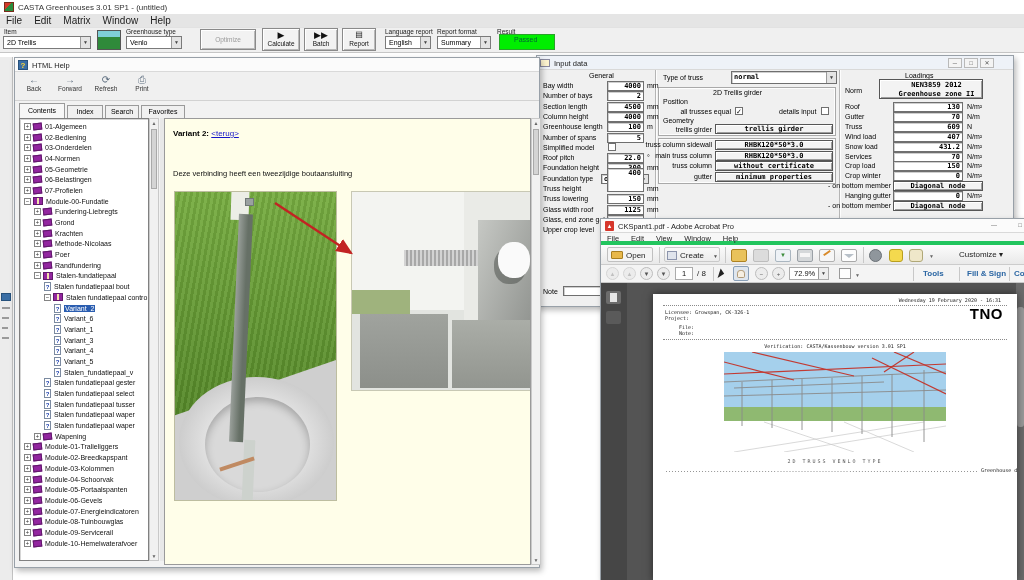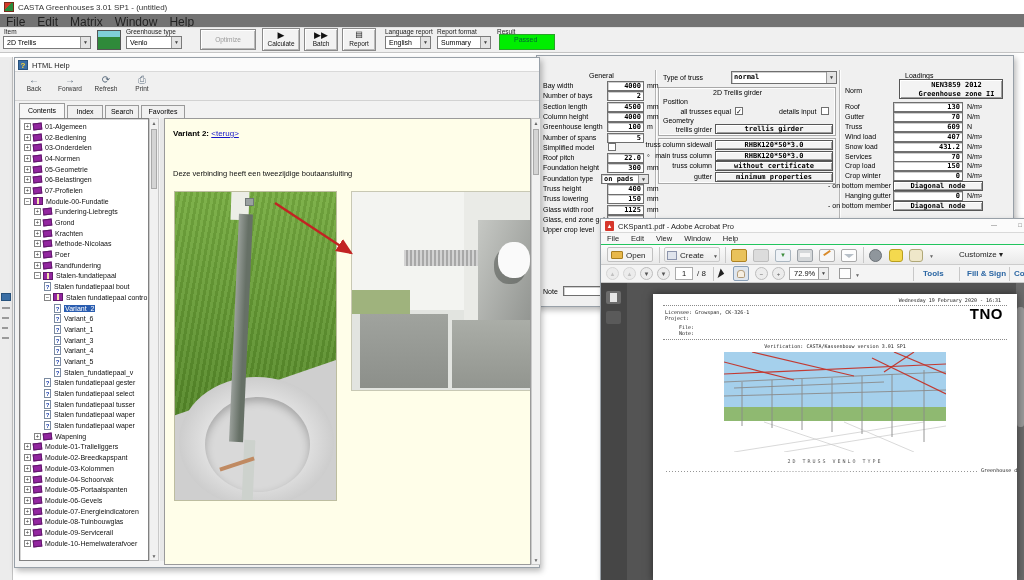--- a/index.html
+++ b/index.html
@@ -3,21 +3,21 @@
 <meta charset="utf-8">
 <style>
   html,body{margin:0;padding:0;background:#777;}
   *{box-sizing:border-box;}
   #screen{position:relative;width:1024px;height:580px;background:#fff;overflow:hidden;
           font-family:"Liberation Sans",sans-serif;-webkit-font-smoothing:antialiased;}
   .abs{position:absolute;}
   .nw{white-space:nowrap;}
   
   #main-titlebar{left:0;top:0;width:1024px;height:14px;background:#fff;font-size:8px;color:#333;}
-  #main-menubar{left:0;top:14px;width:1024px;height:13px;background:#737373;font-size:12px;color:#222;}
+  #main-menubar{left:0;top:14px;width:1024px;height:13px;background:#e5e5e5;font-size:10px;color:#222;}
   #main-menubar span,#acro-menu span{display:inline-block;padding:1px 6px;}
   #main-toolbar{left:0;top:27px;width:1024px;height:26px;background:#f0f0f0;border-top:1px solid #e2e2e2;border-bottom:1px solid #c6c6c6;}
   .tlab{position:absolute;font-size:6.5px;color:#222;white-space:nowrap;}
   .dd{position:absolute;height:13px;background:#fff;border:1px solid #7a7a7a;font-size:7px;line-height:11px;padding-left:3px;color:#000;}
   .dda{position:absolute;right:0;top:0;width:10px;height:100%;background:#e4e4e4;border-left:1px solid #9a9a9a;text-align:center;color:#444;font-size:5px;line-height:11px;}
   .pushbtn{position:absolute;background:#f2f2f2;border:1px solid #8a8a8a;box-shadow:inset 1px 1px 0 #fff,inset -1px -1px 0 #b9b9b9;text-align:center;font-size:6.5px;color:#111;}
   .pushbtn .big{display:block;font-size:9px;line-height:10px;margin-top:1px;}
   
   .w{position:absolute;background:#f0f0f0;border:1px solid #98a0a8;box-shadow:2px 3px 6px rgba(0,0,0,.28);}
   .tb{position:absolute;left:0;top:0;right:0;height:14px;background:#fbfbfb;border-bottom:1px solid #d9d9d9;font-size:7.5px;color:#222;}
@@ -109,20 +109,27 @@
 
   <div class="abs" style="left:0;top:57px;width:13px;height:523px;background:#ececec;border-right:1px solid #c2c2c2;">
     <div class="abs" style="left:1px;top:236px;width:10px;height:8px;background:#3a6ea5;border:1px solid #26517c;"></div>
     <div class="abs" style="left:2px;top:250px;width:8px;height:2px;background:#9a9a9a;"></div>
     <div class="abs" style="left:2px;top:260px;width:7px;height:2px;background:#9a9a9a;"></div>
     <div class="abs" style="left:2px;top:270px;width:6px;height:2px;background:#9a9a9a;"></div>
     <div class="abs" style="left:2px;top:280px;width:7px;height:2px;background:#9a9a9a;"></div>
   </div>
 
   <div class="w" id="input-window" style="left:536px;top:55px;width:478px;height:252px;">
+    <div class="tb" style="background:#eef2f8;">
+      <div class="abs" style="left:3px;top:3px;width:10px;height:8px;background:#fdf4cf;border:1px solid #8a8aa0;"></div>
+      <span class="tbt">Input data</span>
+      <div class="wc" style="left:411px;">─</div>
+      <div class="wc" style="left:427px;">□</div>
+      <div class="wc" style="left:443px;">✕</div>
+    </div>
     <span class="ilab" style="left:52px;top:16px;">General</span>
     <div id="gen-rows"></div>
     <span class="ilab" style="left:6px;top:232px;">Note</span>
     <div class="ibox" style="left:26px;top:230px;width:220px;height:10px;"></div>
     <div class="vline" style="left:118px;top:14px;height:232px;"></div>
     <div class="vline" style="left:302px;top:14px;height:232px;"></div>
 
     <span class="ilab" style="left:126px;top:18px;">Type of truss</span>
     <div class="ibox" style="left:194px;top:15px;width:106px;height:13px;text-align:left;line-height:11px;">
       <span>normal</span>
@@ -136,21 +143,21 @@
     <span class="ilab" style="left:242px;top:52px;">details input</span>
     <div class="cb" id="cb-details" style="left:284px;top:51px;"></div>
     <span class="ilab" style="left:126px;top:61px;">Geometry</span>
     <span class="ilab r" style="left:118px;top:70px;width:57px;">trellis girder</span>
     <div class="ibtn" style="left:178px;top:68px;width:118px;height:10px;">trellis girder</div>
     <div class="grp" style="left:121px;top:82px;width:178px;height:46px;"></div>
     <div id="truss-rows"></div>
 
     <span class="ilab" style="left:368px;top:16px;">Loadings</span>
     <span class="ilab" style="left:308px;top:31px;">Norm</span>
-    <div class="ibtn" style="left:362px;top:23px;width:104px;height:20px;line-height:9px;padding-top:1px;padding-left:11px;">
+    <div class="ibtn" style="left:342px;top:23px;width:104px;height:20px;line-height:9px;padding-top:1px;padding-left:11px;">
       <div>NEN3859 2012</div>
       <div>Greenhouse zone II</div>
     </div>
     <div id="load-rows"></div>
   <span class="ilab" style="left: 6px; top: 26px;">Bay width</span>
       <div class="ibox" style="left: 70px; top: 25px; width: 37px; height: 10px;">4000</div>
       <span class="ilab" style="left: 110px; top: 26px;">mm</span>
       <span class="ilab" style="left: 6px; top: 36.3px;">Number of bays</span>
       <div class="ibox" style="left: 70px; top: 35.3px; width: 37px; height: 10px;">2</div>
       <span class="ilab" style="left: 6px; top: 46.6px;">Section length</span>
@@ -168,21 +175,21 @@
       <div class="cb" style="left: 71px; top: 86.8px;"></div>
       <span class="ilab" style="left: 6px; top: 98.1px;">Roof pitch</span>
       <div class="ibox" style="left: 70px; top: 97.1px; width: 37px; height: 10px;">22.0</div>
       <span class="ilab" style="left: 110px; top: 98.1px;">°</span>
       <span class="ilab" style="left: 6px; top: 108.4px;">Foundation height</span>
       <div class="ibox" style="left: 70px; top: 107.4px; width: 37px; height: 10px;">300</div>
       <span class="ilab" style="left: 110px; top: 108.4px;">mm</span>
       <span class="ilab" style="left: 6px; top: 118.7px;">Foundation type</span>
       <div class="ibox" style="left: 64px; top: 117.7px; width: 48px; height: 10px; text-align: left;"><span>on pads</span><span class="dda" style="line-height: 8px;">▼</span></div>
       <span class="ilab" style="left: 6px; top: 129px;">Truss height</span>
-      <div class="ibox" style="left: 70px; top: 128px; width: 37px; height: 18px;">400</div>
+      <div class="ibox" style="left: 70px; top: 112px; width: 37px; height: 24px;">400</div>
       <span class="ilab" style="left: 110px; top: 129px;">mm</span>
       <span class="ilab" style="left: 6px; top: 139.3px;">Truss lowering</span>
       <div class="ibox" style="left: 70px; top: 138.3px; width: 37px; height: 10px;">150</div>
       <span class="ilab" style="left: 110px; top: 139.3px;">mm</span>
       <span class="ilab" style="left: 6px; top: 149.6px;">Glass width roof</span>
       <div class="ibox" style="left: 70px; top: 148.6px; width: 37px; height: 10px;">1125</div>
       <span class="ilab" style="left: 110px; top: 149.6px;">mm</span>
       <span class="ilab" style="left: 6px; top: 159.9px;">Glass, end zone gable</span>
       <div class="ibox" style="left: 70px; top: 158.9px; width: 37px; height: 10px;"></div>
       <span class="ilab" style="left: 6px; top: 170.2px;">Upper crop level</span>
@@ -486,21 +493,21 @@
       <div class="tab" style="left: 126px; top: 47px; width: 44px; height: 13px; font-size: 7px; line-height: 12px;">Favorites</div>
     </div>
 
   <div class="w" id="acro-window" style="left:600px;top:218px;width:456px;height:362px;background:#b91c1c;">
     <div class="tb">
       <div class="abs" style="left:4px;top:2px;width:9px;height:10px;background:#d6372c;border-radius:1px;color:#fff;font:bold 6px/10px 'Liberation Sans',sans-serif;text-align:center;">▲</div>
       <span class="tbt">CKSpant1.pdf - Adobe Acrobat Pro</span>
       <div class="wc" style="left:386px;border:none;background:none;">—</div>
       <div class="wc" style="left:412px;border:none;background:none;">□</div>
     </div>
-    <div class="abs" id="acro-menu" style="left:0;top:14px;width:424px;height:12px;background:#f7f7f7;border-bottom:1px solid #22c55e;font-size:7.5px;color:#222;"><span>File</span><span>Edit</span><span>View</span><span>Window</span><span>Help</span></div>
+    <div class="abs" id="acro-menu" style="left:0;top:14px;width:424px;height:12px;background:#f7f7f7;border-bottom:4px solid #22c55e;font-size:7.5px;color:#222;"><span>File</span><span>Edit</span><span>View</span><span>Window</span><span>Help</span></div>
     <div id="acro-tb1" style="left:0;top:26px;width:424px;height:20px;">
       <div class="abs" style="left:6px;top:2px;width:46px;height:15px;border:1px solid #c0c0c0;border-radius:2px;background:#f4f4f4;">
         <div class="abs" style="left:3px;top:3px;width:12px;height:8px;background:#e8b84b;border:1px solid #a87f22;border-radius:1px;"></div>
         <span class="abs" style="left:18px;top:3px;font-size:8px;color:#222;">Open</span>
       </div>
       <div class="asep" style="left:58px;top:2px;height:16px;"></div>
       <div class="abs" style="left:63px;top:2px;width:56px;height:15px;border:1px solid #c9c9c9;border-radius:2px;">
         <div class="abs" style="left:2px;top:3px;width:10px;height:9px;background:#e0e4ec;border:1px solid #8c94ac;"></div>
         <span class="abs" style="left:15px;top:3px;font-size:8px;color:#222;">Create</span>
         <span class="abs" style="left:48px;top:5px;font-size:5px;color:#555;">▼</span>

